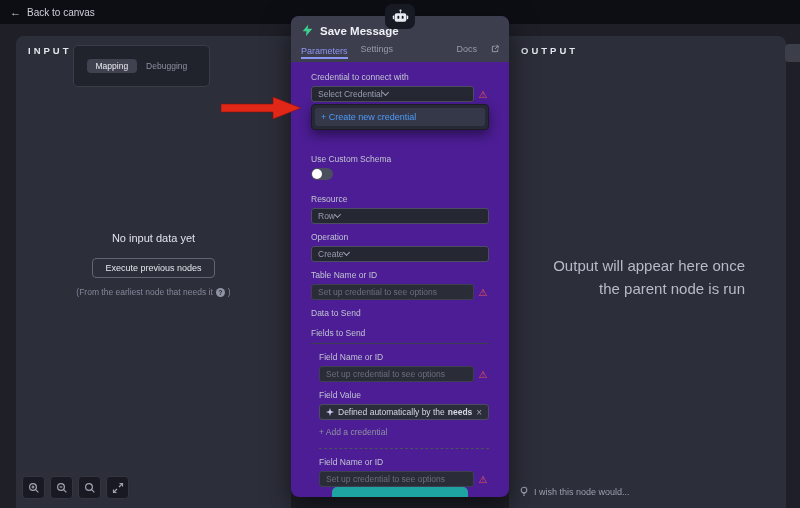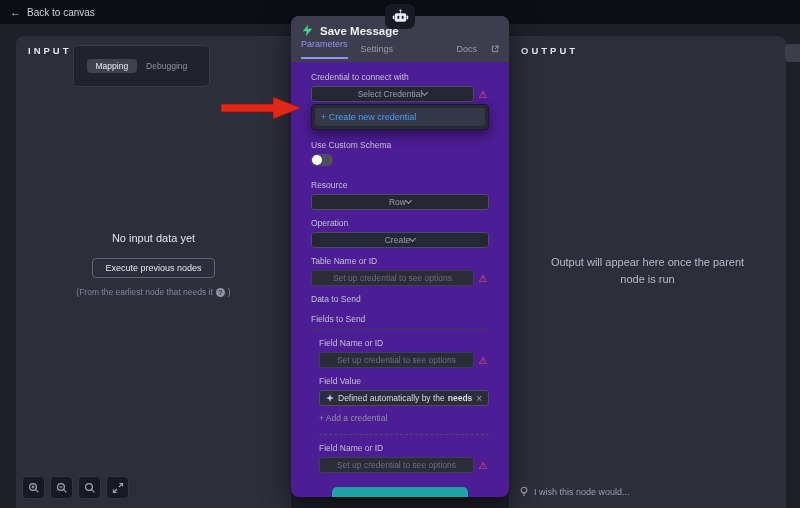--- a/index.html
+++ b/index.html
@@ -25,41 +25,41 @@
   .input-empty-title{font-size:11px;color:#e0e2ea}
   .exec-btn{display:inline-block;margin-top:14px;font-size:9px;color:#e4e6ee;background:#2c2e3a;border:1px solid #616474;border-radius:4px;padding:4px 12px;cursor:pointer}
   .input-hint{margin-top:9px;font-size:8.5px;color:#84879a;display:flex;align-items:center;justify-content:center;gap:3px}
   .qmark{width:9px;height:9px;border-radius:50%;background:#8f93a2;color:#2c2e3a;font-size:7px;font-weight:bold;display:inline-flex;align-items:center;justify-content:center}
 
   .zoom-bar{position:absolute;left:6px;bottom:9px;display:flex;gap:5px}
   .zoom-btn{width:23px;height:23px;background:#181922;border:1px solid #33353f;border-radius:4px;display:flex;align-items:center;justify-content:center;cursor:pointer}
   .zoom-btn svg{stroke:#9fa3b2;fill:none;stroke-width:1.2}
 
   .output-empty{position:absolute;top:218px;left:0;right:0;display:flex;justify-content:center}
-  .output-empty span{display:block;width:195px;text-align:center;font-size:11px;line-height:1.55;color:#b8bbc7}
+  .output-empty span{display:block;width:195px;text-align:right;font-size:15px;line-height:1.55;color:#b8bbc7}
   .wish-row{position:absolute;left:10px;bottom:11px;display:flex;align-items:center;gap:5px;font-size:9px;color:#9b9fad;cursor:pointer}
   .wish-row svg{stroke:#9b9fad;fill:none;stroke-width:1.1}
 
   .edge-btn{position:absolute;right:0;top:44px;width:15px;height:18px;background:#3c3e4a;border-radius:4px 0 0 4px;z-index:6;cursor:pointer}
 
   
   .modal{position:absolute;left:291px;top:16px;width:218px;height:481px;background:#4c1d95;border-radius:8px;box-shadow:0 10px 28px rgba(0,0,0,.55);overflow:hidden;z-index:10}
   .modal-top{background:#3c3e4d;padding:8px 10px 0;height:46px}
   .modal-title-row{display:flex;align-items:center;gap:6px}
   .modal-title{font-size:11.5px;font-weight:bold;color:#eef0f5}
   .modal-tabs{display:flex;align-items:flex-end;gap:13px;margin-top:4px;font-size:9px;height:18px}
   .tab{cursor:pointer;padding-bottom:5px;color:#989ba9}
-  .tab.active{color:#8d95f2;border-bottom:2px solid #8d95f2;padding-bottom:8px}
+  .tab.active{color:#8d95f2;border-bottom:2px solid #8d95f2;padding-bottom:1px}
   .docs{margin-left:auto;display:flex;align-items:center;gap:14px;color:#989ba9;cursor:pointer;padding-bottom:5px}
   .docs svg{stroke:#989ba9;fill:none;stroke-width:1.1}
 
   .modal-body{padding:2px 20px 0;position:relative}
   .flabel{font-size:8.5px;color:#c1c4d0;margin:8px 0 4px}
   .frow{display:flex;align-items:center;gap:3px}
-  .control{flex:1;height:16px;display:flex;align-items:center;background:#252733;border:1px solid #4b4e60;border-radius:3px;padding:0 6px;font-size:8.5px;color:#989dad;justify-content:center;cursor:pointer;min-width:0}
+  .control{flex:1;height:16px;display:flex;align-items:center;background:#252733;border:1px solid #4b4e60;border-radius:3px;padding:0 6px;font-size:8.5px;color:#989dad;justify-content:flex-start;cursor:pointer;min-width:0}
   .control .val{white-space:nowrap;overflow:hidden}
   .control.disabled{background:#2a2c38;border-color:#3d4050;color:#6b6e7c;cursor:default}
   .chev{width:5px;height:5px;border-right:1px solid #9aa0b0;border-bottom:1px solid #9aa0b0;transform:rotate(45deg);margin-top:-3px;flex:none}
   .warn{color:#e85555;font-size:10px;width:12px;text-align:center;flex:none}
 
   .cred-group{position:relative}
   .dropdown{position:absolute;top:100%;left:0;right:0;margin-top:2px;background:#272936;border:1px solid #1a1b23;border-radius:4px;box-shadow:0 5px 12px rgba(0,0,0,.45);padding:3px;z-index:20}
   .dropdown-item{background:#353848;border-radius:3px;color:#4e9bfa;font-size:9px;padding:4px 6px;cursor:pointer}
 
   .mystery-row{margin-top:6px}
@@ -199,21 +199,21 @@
       </div>
     </div>
 
     <div class="frow mystery-row">
       <div class="control">
         <span class="val">Set Automatically</span>
         <span class="chev"></span>
       </div>
     </div>
 
-    <div class="flabel" style="margin-top:16px">Use Custom Schema</div>
+    <div class="flabel" style="margin-top:30px">Use Custom Schema</div>
     <div class="toggle">
       <span class="knob"></span>
     </div>
 
     <div class="flabel" style="margin-top:14px">Resource</div>
     <div class="frow">
       <div class="control">
         <span class="val">Row</span>
         <span class="chev"></span>
       </div>

